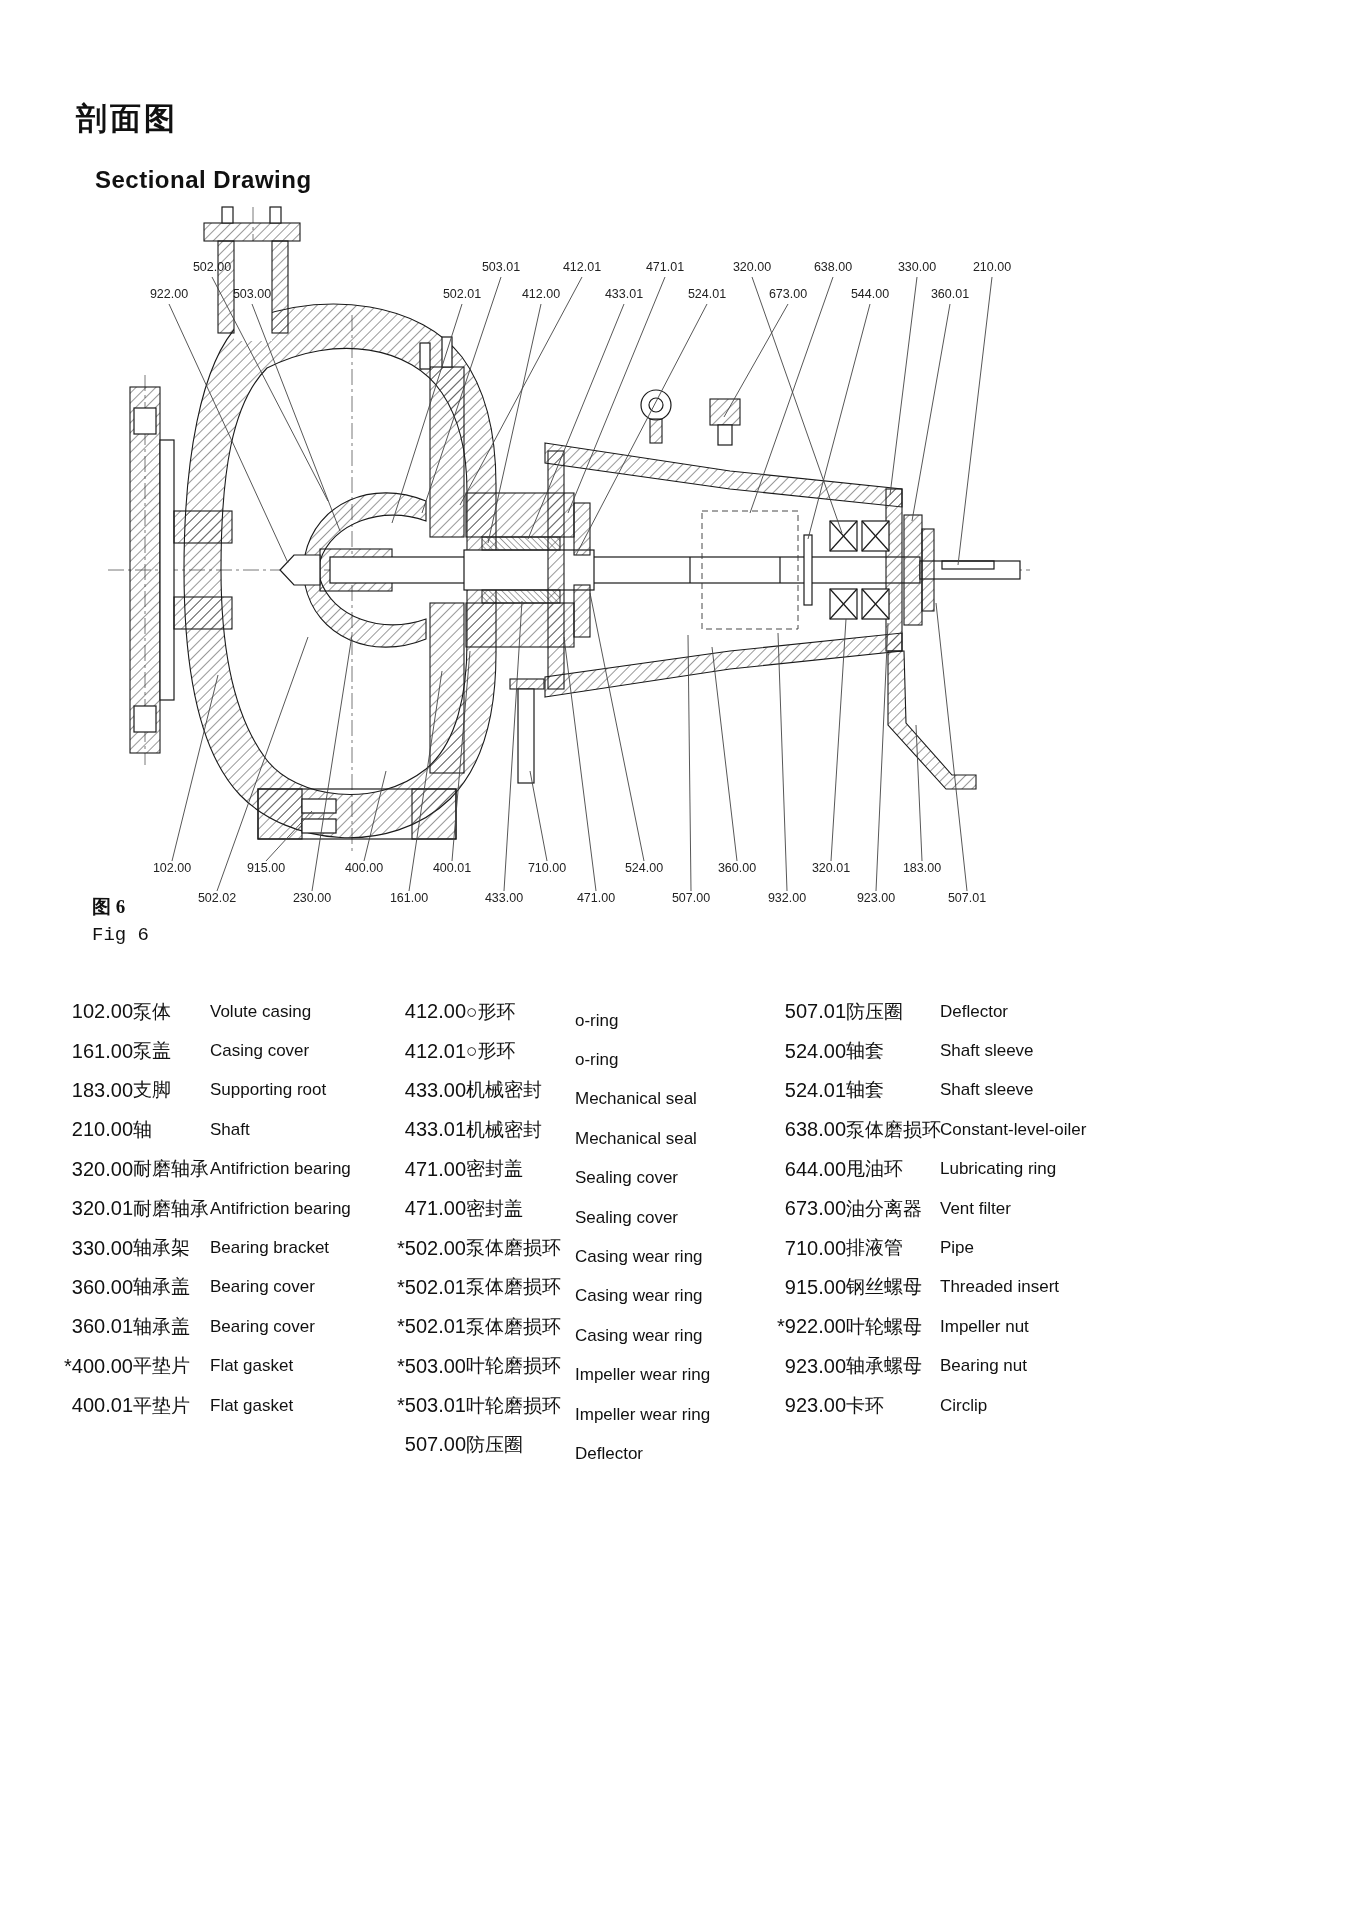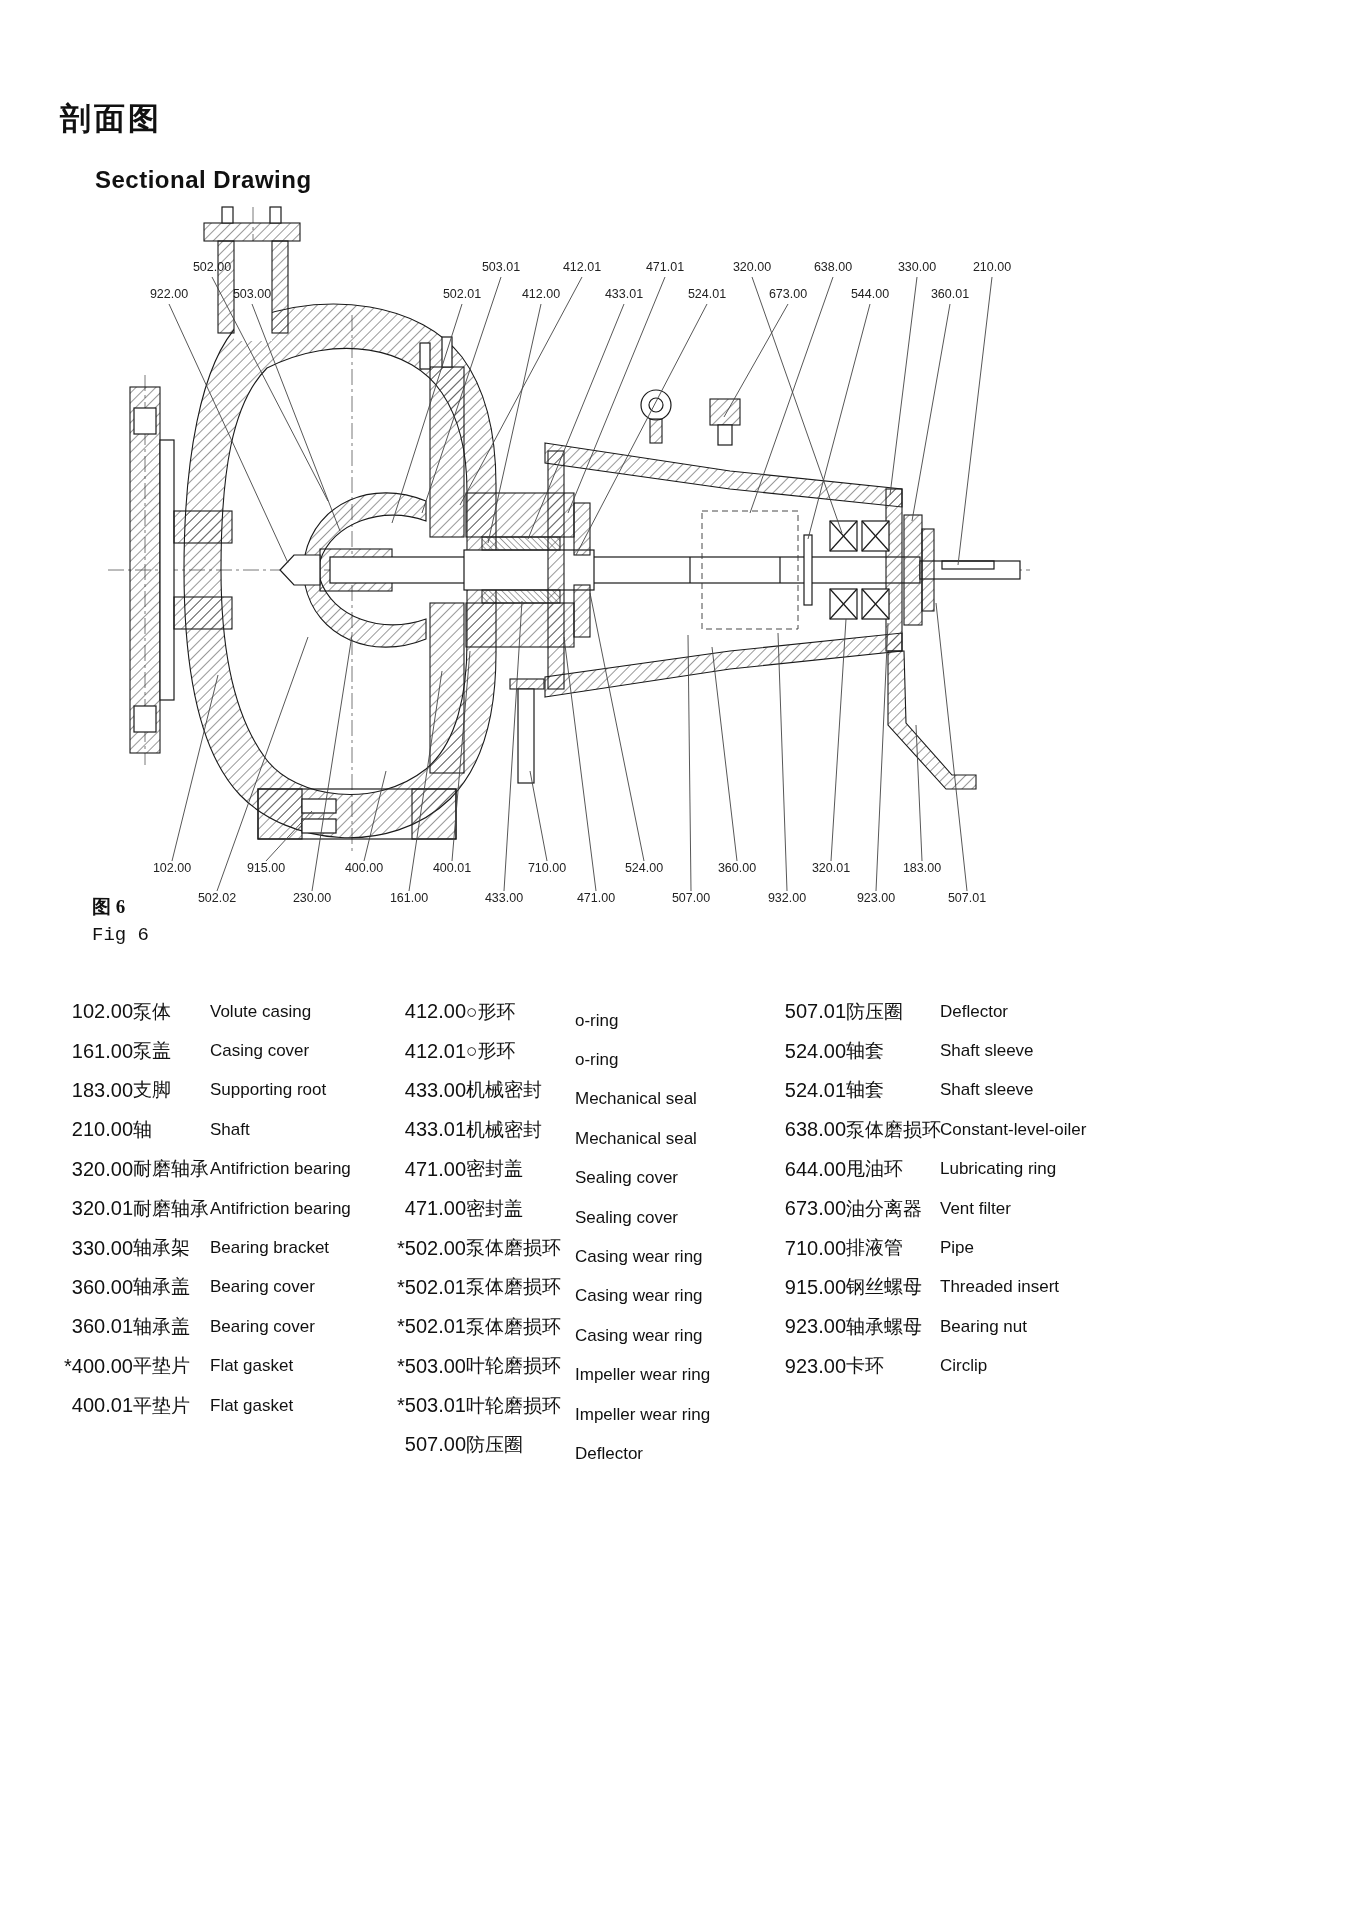--- a/index.html
+++ b/index.html
@@ -1,21 +1,21 @@
 <!DOCTYPE html>
 <html><head>
 <meta charset="utf-8">
 <style>
   * { box-sizing: border-box; }
   html,body { margin:0; padding:0; }
   body {
     width:1350px; height:1920px; background:#ffffff; position:relative;
     font-family:"Liberation Sans", sans-serif; color:#111;
   }
-  .title-cn { position:absolute; left:60px; top:98px; font-size:31px; font-weight:600; letter-spacing:3px; }
+  .title-cn { position:absolute; left:76px; top:98px; font-size:31px; font-weight:600; letter-spacing:3px; }
   .title-en { position:absolute; left:95px; top:166px; font-size:24px; font-weight:bold; letter-spacing:0.5px; }
   .drawing { position:absolute; left:90px; top:205px; width:950px; height:745px; }
   svg text.lbl { font-family:"Liberation Sans", sans-serif; font-size:12.5px; fill:#222; }
   .leader { stroke:#444; stroke-width:0.9; }
   .outline { stroke:#1a1a1a; stroke-width:1.2; fill:none; }
   .hatched { stroke:#1a1a1a; stroke-width:1.1; fill:url(#hatch); }
   .solid   { fill:#ffffff; stroke:#1a1a1a; stroke-width:1.2; }
   .cl { stroke:#555; stroke-width:0.8; stroke-dasharray:16 4 3 4; fill:none; }
   .dashed { stroke:#333; stroke-width:0.9; fill:none; stroke-dasharray:6 4; }
   .caption-cn { position:absolute; left:92px; top:894px; font-size:19px; font-weight:bold; font-family:"Liberation Serif", serif; }
@@ -414,20 +414,25 @@
         <span class="pnum">710.00</span>
         <span class="pcn">排液管</span>
         <span class="pen">Pipe</span>
       </div>
     <div class="prow">
         <span class="pnum">915.00</span>
         <span class="pcn">钢丝螺母</span>
         <span class="pen">Threaded insert</span>
       </div>
     <div class="prow">
+        <span class="pnum">*922.00</span>
+        <span class="pcn">叶轮螺母</span>
+        <span class="pen">Impeller nut</span>
+      </div>
+    <div class="prow">
         <span class="pnum">923.00</span>
         <span class="pcn">轴承螺母</span>
         <span class="pen">Bearing nut</span>
       </div>
     <div class="prow">
         <span class="pnum">923.00</span>
         <span class="pcn">卡环</span>
         <span class="pen">Circlip</span>
       </div>
   </div>

